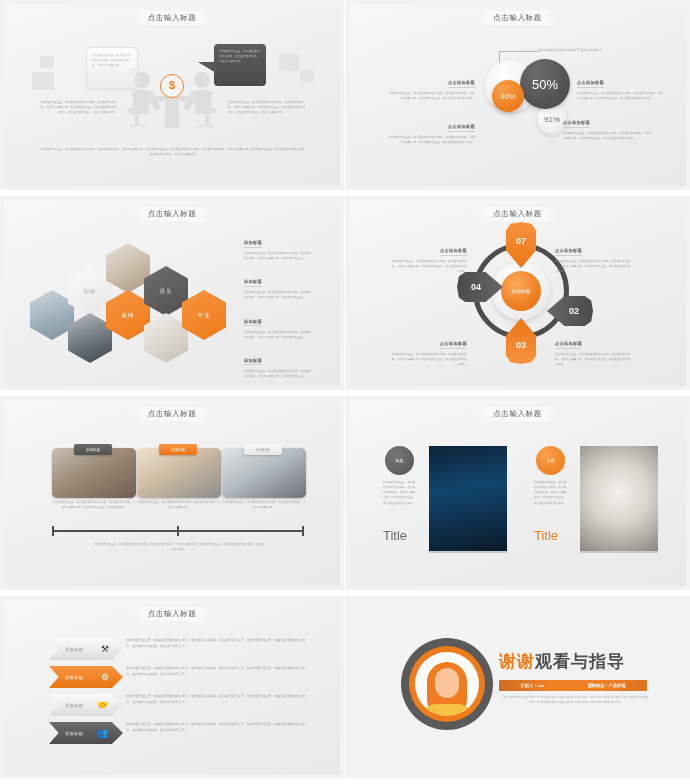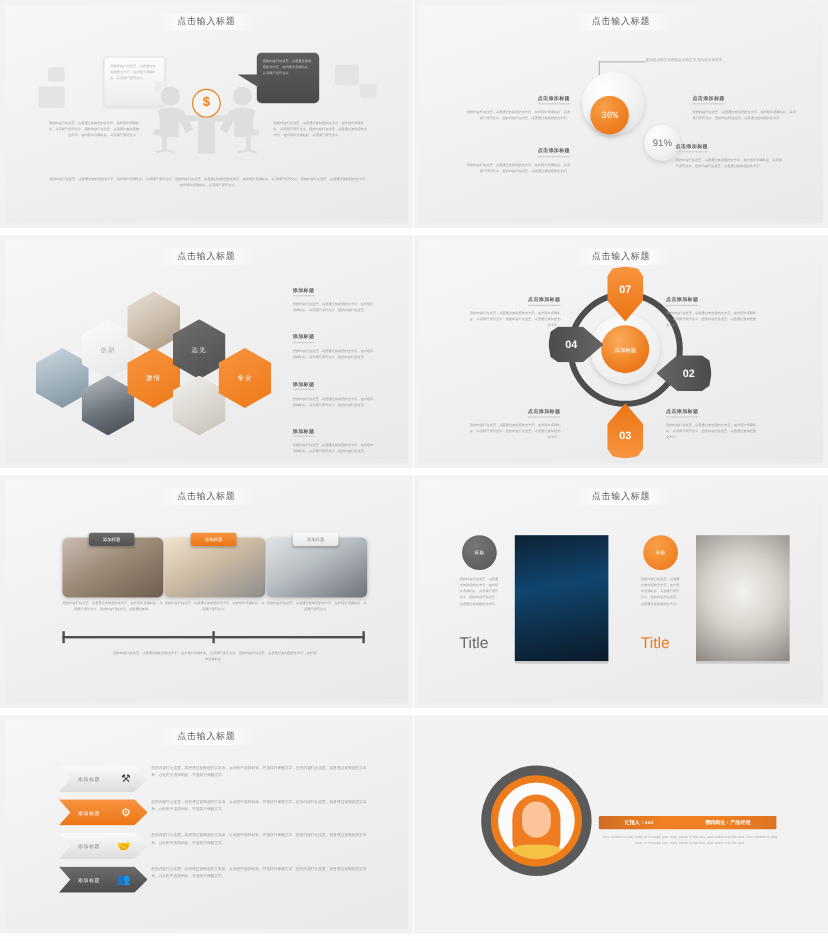--- a/index.html
+++ b/index.html
@@ -46,21 +46,21 @@
   .hex.ph2{background:linear-gradient(160deg,#b9bfc4,#6d757c 55%,#41474d);}
   .hex.ph3{background:linear-gradient(150deg,#e8e2d8,#cdbfae 50%,#a89680);}
   .hex.ph4{background:linear-gradient(150deg,#f2f2ee,#ddd9d2 50%,#c6c0b6);}
 
   
   .s4 .ring{position:absolute;left:124px;top:43px;width:96px;height:96px;border-radius:50%;border:5px solid #4d4d4d;box-sizing:border-box;}
   .s4 .core-out{position:absolute;left:143px;top:62px;width:58px;height:58px;border-radius:50%;background:radial-gradient(circle at 38% 30%,#ffffff,#efefef 65%,#dcdcdc);box-shadow:0 2px 4px rgba(0,0,0,.14);}
   .s4 .core-in{position:absolute;left:152px;top:71px;width:40px;height:40px;border-radius:50%;background:radial-gradient(circle at 38% 30%,#fbab5c,#ef8022 60%,#dd6c0f);display:flex;align-items:center;justify-content:center;color:#fff;font-size:4.6px;}
   .s4 .pin{position:absolute;width:30px;height:38px;display:flex;align-items:center;justify-content:center;color:#fff;font-size:9px;font-weight:bold;}
   .s4 .pin.top{left:157px;top:22px;background:linear-gradient(180deg,#f79440,#ec7514);clip-path:polygon(50% 100%,100% 62%,100% 18%,85% 4%,50% 0%,15% 4%,0% 18%,0% 62%);padding-bottom:8px;}
-  .s4 .pin.bottom{left:157px;top:136px;background:linear-gradient(0deg,#f79440,#ec7514);clip-path:polygon(50% 0%,100% 38%,100% 82%,85% 96%,50% 100%,15% 96%,0% 82%,0% 38%);padding-top:8px;text-align:right;}
+  .s4 .pin.bottom{left:157px;top:118px;background:linear-gradient(0deg,#f79440,#ec7514);clip-path:polygon(50% 0%,100% 38%,100% 82%,85% 96%,50% 100%,15% 96%,0% 82%,0% 38%);padding-top:8px;text-align:right;}
   .s4 .pin.right{left:198px;top:72px;width:38px;height:30px;background:linear-gradient(90deg,#666,#4b4b4b);clip-path:polygon(0% 50%,38% 0%,82% 0%,96% 15%,100% 50%,96% 85%,82% 100%,38% 100%);padding-left:8px;margin-top:24px;}
   .s4 .pin.left{left:108px;top:72px;width:38px;height:30px;background:linear-gradient(270deg,#666,#4b4b4b);clip-path:polygon(100% 50%,62% 0%,18% 0%,4% 15%,0% 50%,4% 85%,18% 100%,62% 100%);padding-right:8px;}
 
   
   .pcard{position:absolute;width:84px;height:50px;border-radius:5px;overflow:hidden;box-shadow:0 1px 3px rgba(0,0,0,.18);}
   .pcap{position:absolute;width:38px;height:11px;border-radius:2px;display:flex;align-items:center;justify-content:center;font-size:3.6px;color:#fff;box-shadow:0 1px 2px rgba(0,0,0,.2);}
   .pcap.g{background:linear-gradient(180deg,#6a6a6a,#525252);}
   .pcap.o{background:linear-gradient(180deg,#f79440,#ec7514);}
   .pcap.w{background:linear-gradient(180deg,#fafafa,#e6e6e6);color:#8a8a8a;}
   .s5 .axis{position:absolute;left:48px;top:130px;width:252px;height:2px;background:#4f4f4f;}
@@ -151,21 +151,24 @@
     <div class="slide-inner s2">
       <div class="stitle"><span class="bar">点击输入标题</span></div>
 
       <div class="leader" style="left:150px;top:47px;width:38px;height:16px;"></div>
       <div class="lorem" style="position:absolute;left:189px;top:44px;width:92px;font-size:3px;">在此处添加文字在此处添加文字 在此处添加文字</div>
 
       <div class="c c-light" style="left:188px;top:100px;width:30px;height:30px;font-size:8px;">
           <span>91%</span>
         </div>
       <div class="c c-light" style="left:136px;top:56px;width:52px;height:52px;"></div>
-      <div class="c c-orange" style="left:143px;top:76px;width:32px;height:32px;font-size:8px;font-family:Liberation Mono, monospace;">
+      <div class="c c-dark" style="left:171px;top:55px;width:50px;height:50px;font-size:13px;">
+          <span>50%</span>
+        </div>
+      <div class="c c-orange" style="left:143px;top:76px;width:32px;height:32px;font-size:8px;">
           <span>30%</span>
         </div>
 
       <div style="position:absolute;left:38px;top:66px;width:88px;text-align:right;">
         <div class="hdr ul">点击添加标题</div>
         <div class="lorem" style="margin-top:3px;">您的内容打在这里，或者通过复制您的文本后，在此框中选择粘贴，并选择只保留文字。您的内容打在这里，或者通过复制您的文本后。</div>
       </div>
       <div style="position:absolute;left:228px;top:66px;width:86px;">
         <div class="hdr ul">点击添加标题</div>
         <div class="lorem" style="margin-top:3px;">您的内容打在这里，或者通过复制您的文本后，在此框中选择粘贴，并选择只保留文字。您的内容打在这里，或者通过复制您的文本后。</div>
@@ -337,20 +340,23 @@
   <div class="slide">
     <div class="slide-inner s8">
       <div class="ring-out"></div>
       <div class="ring-mid"></div>
       <div class="ring-in">
         <div class="hair"></div>
         <div class="face"></div>
         <div class="body"></div>
       </div>
 
+      <div class="ty">
+        <span class="o">谢谢</span><span class="d">观看与指导</span>
+      </div>
 
       <div class="meta">
         <span>汇报人：xxx</span>
         <span>需聘岗位：产品经理</span>
       </div>
 
       <div class="en">Your content to play here, or through your copy, paste in this box, and select only the text. Your content to play here, or through your copy, paste in this box, and select only the text.</div>
     </div>
   </div>
 

